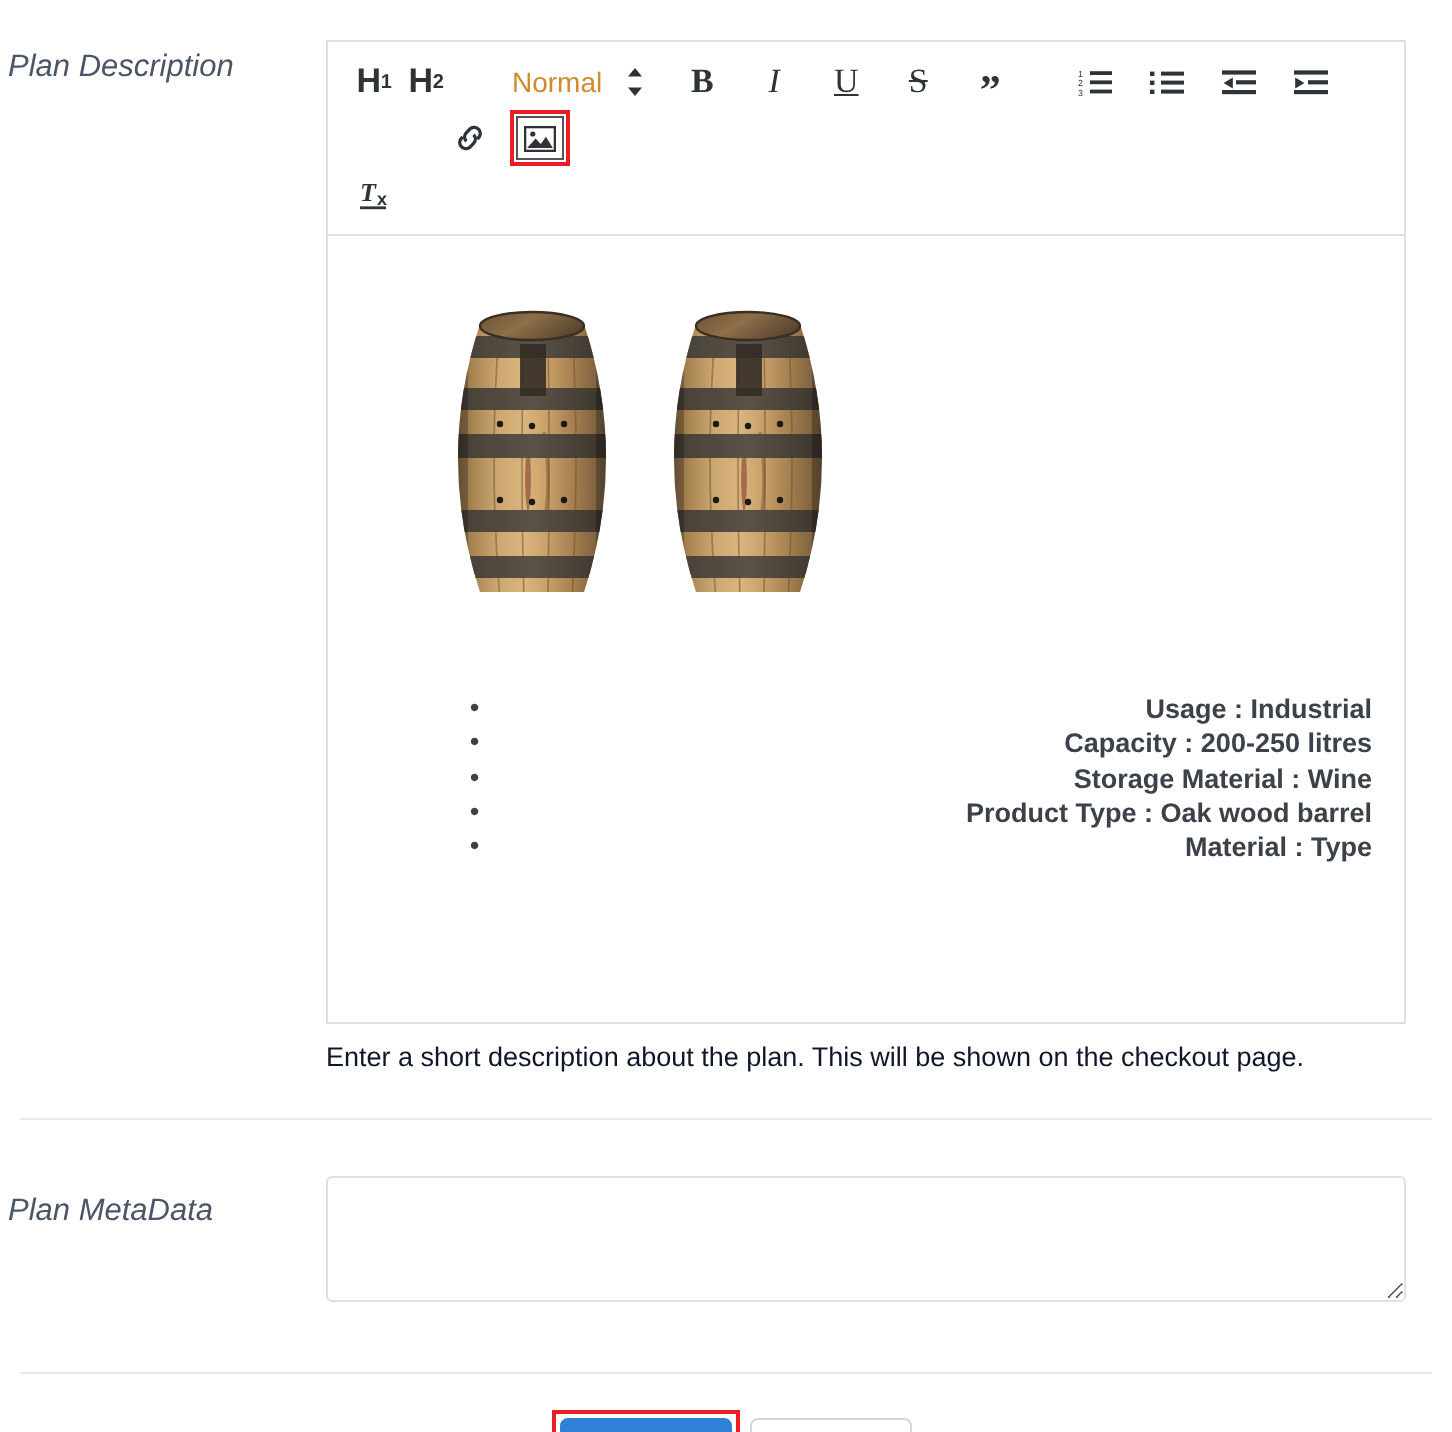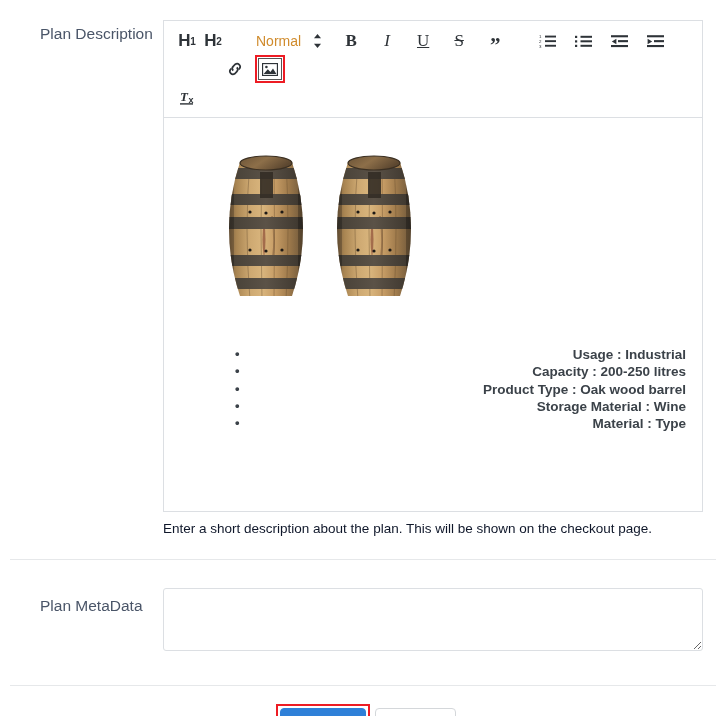--- a/index.html
+++ b/index.html
@@ -10,26 +10,27 @@
     font-family: "Liberation Sans", sans-serif;
     overflow: hidden;
   }
   .page { position: relative; width: 726px; height: 716px; background:#fff; }
 
   
   .form-row { display: flex; align-items: flex-start; }
   .row-description { padding: 20px 0 0 0; }
   .label-col {
     width: 163px;
-    padding-left: 40px;
+    padding-left: 4px;
     padding-top: 4px;
     color: #4a5568;
     font-size: 15.5px;
     line-height: 1.35;
     font-weight: 400;
+    font-style: italic;
   }
   .label-col.meta { padding-top: 8px; }
   .field-col { width: 540px; }
 
   
   .editor {
     border: 1px solid #dcdfe3;
     background: #fff;
     width: 540px;
   }
@@ -380,22 +381,22 @@
                 <rect x="78" y="0" width="16" height="158" fill="#000" opacity="0.24"></rect>
               </g>
               <ellipse cx="46" cy="13" rx="26" ry="7" fill="url(#top)"></ellipse>
               <ellipse cx="46" cy="13" rx="26" ry="7" fill="none" stroke="#3a2f22" stroke-width="1.2"></ellipse>
             </svg>
           </div>
 
           <ul class="desc-list">
             <li>Usage : Industrial</li>
             <li>Capacity : 200-250 litres</li>
+            <li>Storage Material : Wine</li>
             <li>Product Type : Oak wood barrel</li>
-            <li>Storage Material : Wine</li>
             <li>Material : Type</li>
           </ul>
         </div>
       </div>
 
       <div class="help-text">Enter a short description about the plan. This will be shown on the checkout page.</div>
     </div>
   </div>
 
   <div style="height:20px"></div>

